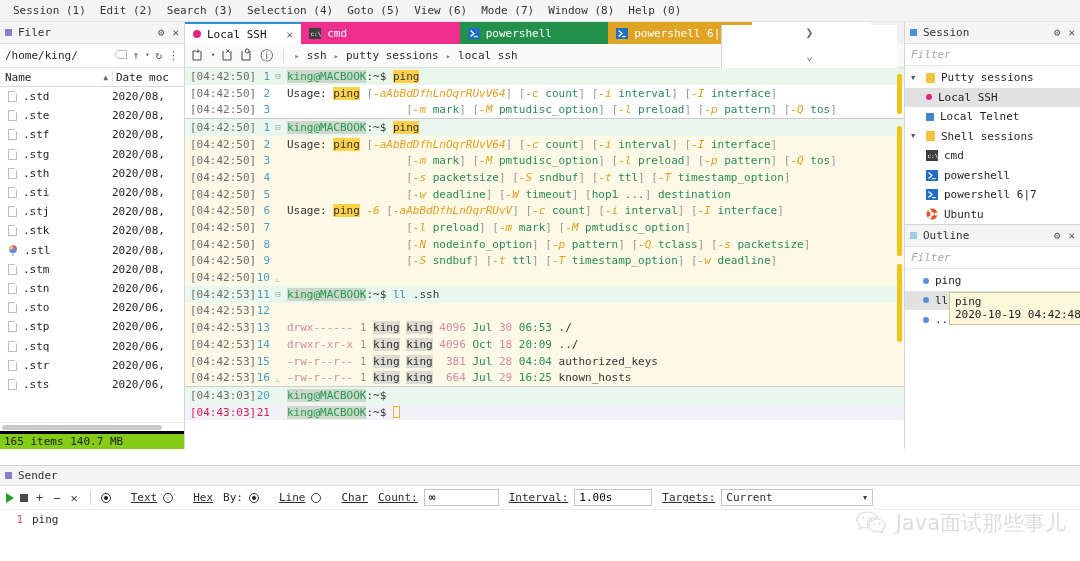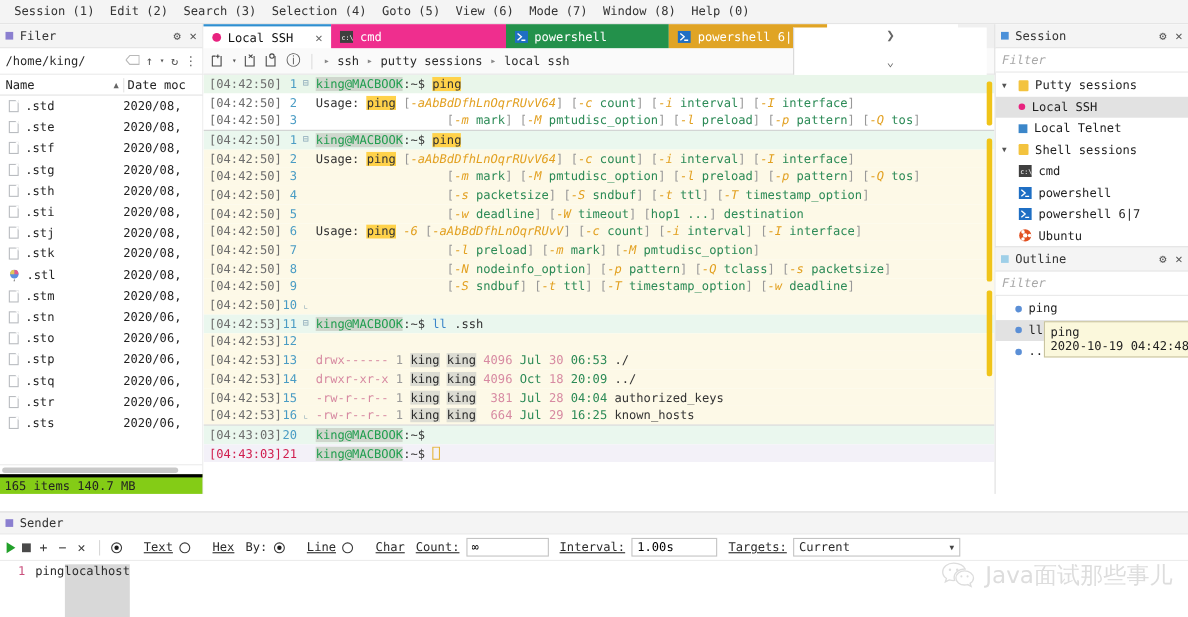--- a/index.html
+++ b/index.html
@@ -625,21 +625,20 @@
       <span style="margin-left:4px" class="lblu">Targets:</span>
       <span class="selbox" style="width:152px">
         <span>Current</span>
         <span class="arrow">▼</span>
       </span>
     </div>
 
     <div class="sender-edit">
       <span class="ln">1</span>
       <span style="padding-left:6px">ping </span>
-      <span class="sel-text">localhost</span>
     </div>
   </div>
 
   <div class="watermark">
     <svg width="32" height="26" viewBox="0 0 32 26">
       <path d="M11 2 C5 2 1 5.7 1 10 C1 12.4 2.3 14.5 4.4 15.9 L3.4 19 L6.9 17.2 C8.2 17.6 9.6 17.8 11 17.8 C11.3 17.8 11.6 17.8 11.9 17.7 C11.6 16.9 11.4 16.1 11.4 15.2 C11.4 10.8 15.6 7.3 20.8 7.3 C21 7.3 21.2 7.3 21.4 7.3 C20.5 4.2 16.2 2 11 2 Z" fill="none" stroke="#dddddd" stroke-width="1.2"></path>
       <circle cx="7.6" cy="8" r="1.1" fill="#dddddd"></circle>
       <circle cx="14.2" cy="8" r="1.1" fill="#dddddd"></circle>
       <path d="M20.8 9 C16.5 9 13 11.9 13 15.4 C13 19 16.5 21.8 20.8 21.8 C21.8 21.8 22.8 21.7 23.7 21.4 L26.8 23 L25.9 20.3 C27.8 19.1 29 17.4 29 15.4 C29 11.9 25.2 9 20.8 9 Z" fill="none" stroke="#dddddd" stroke-width="1.2"></path>
       <circle cx="18" cy="14" r="0.95" fill="#dddddd"></circle>

